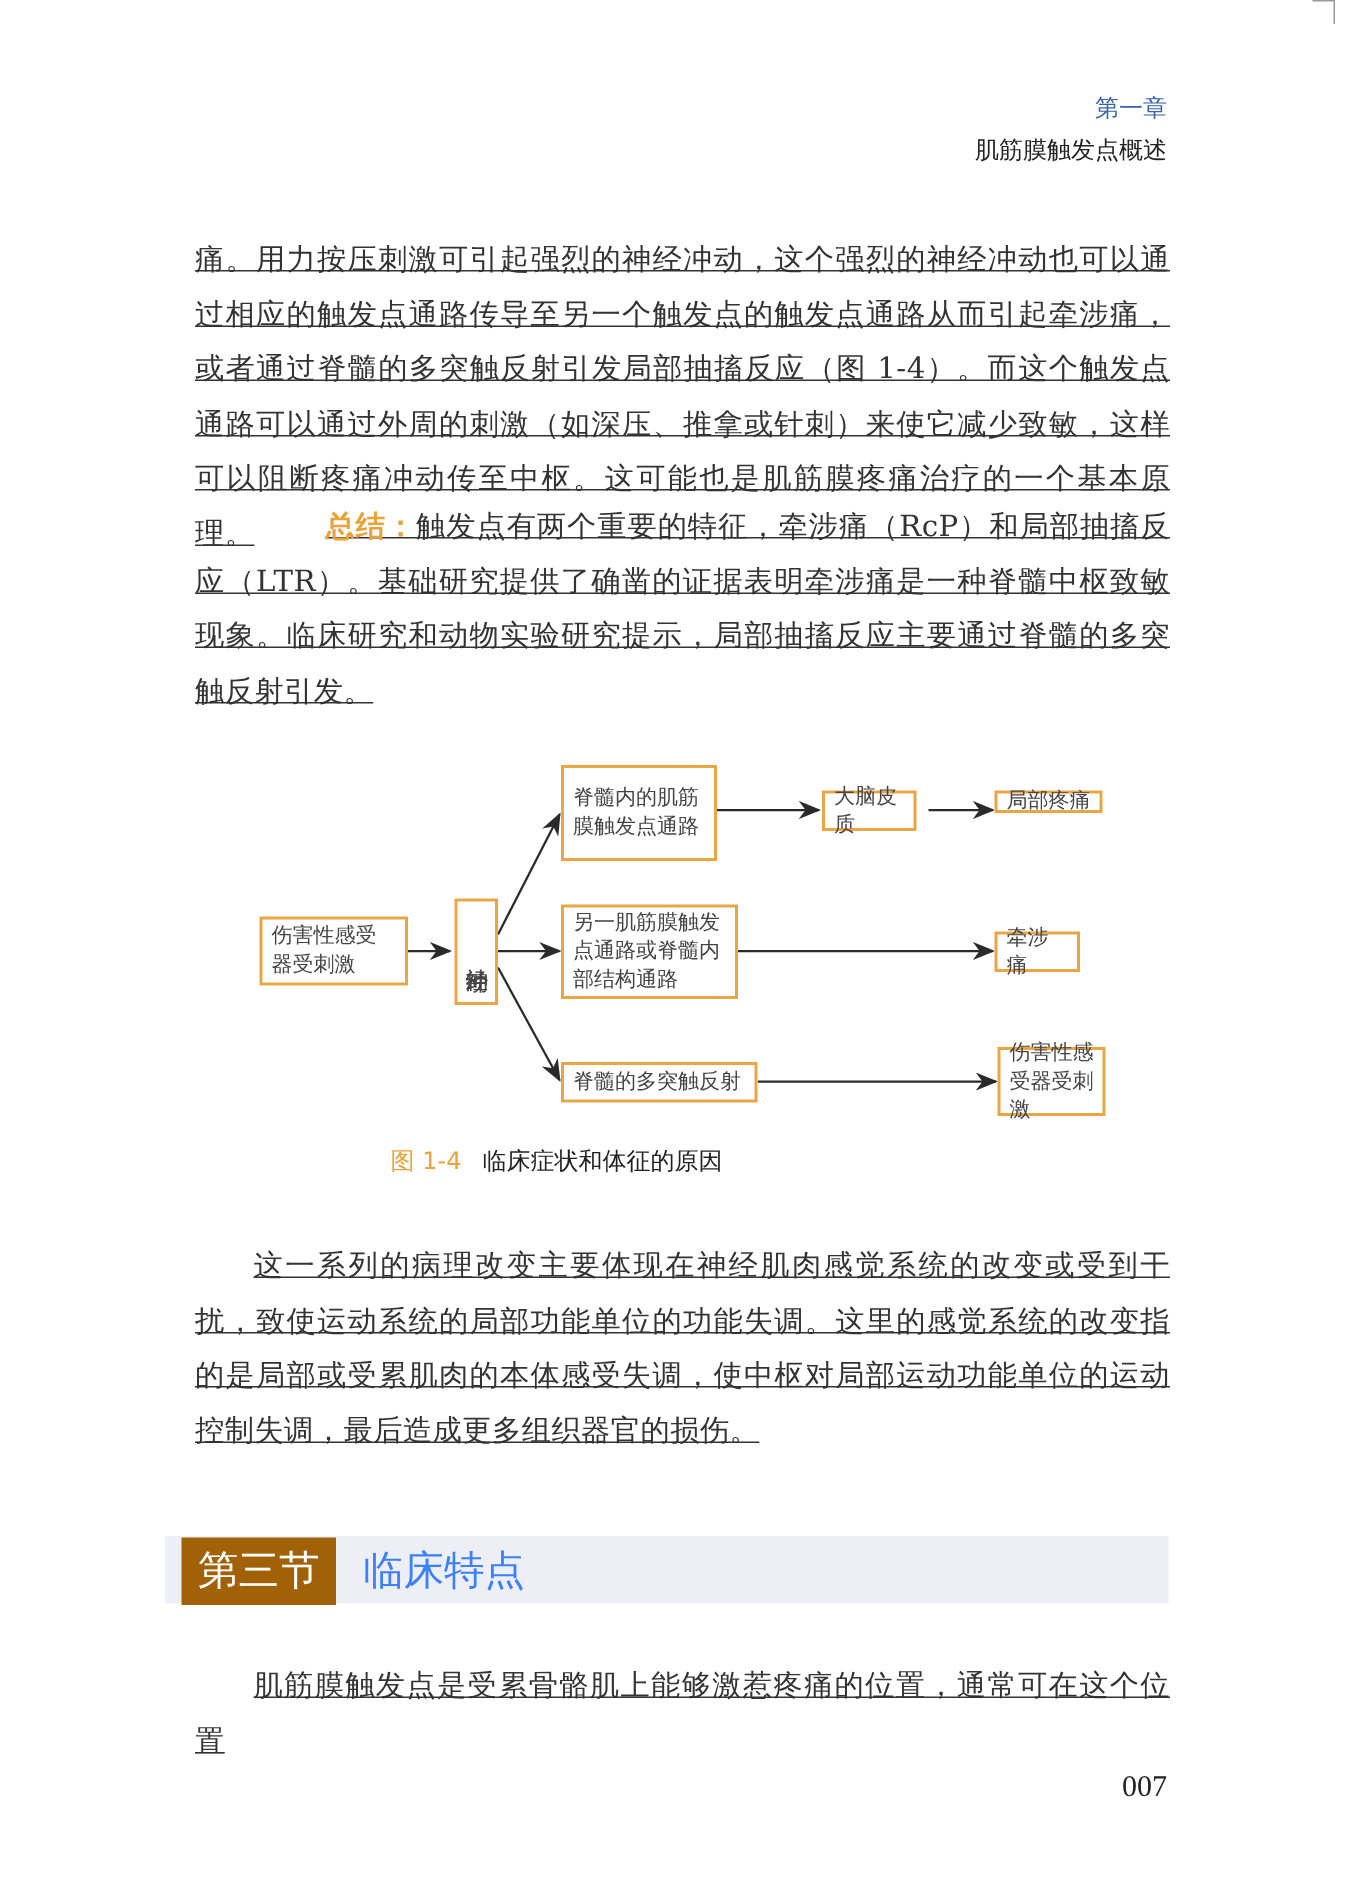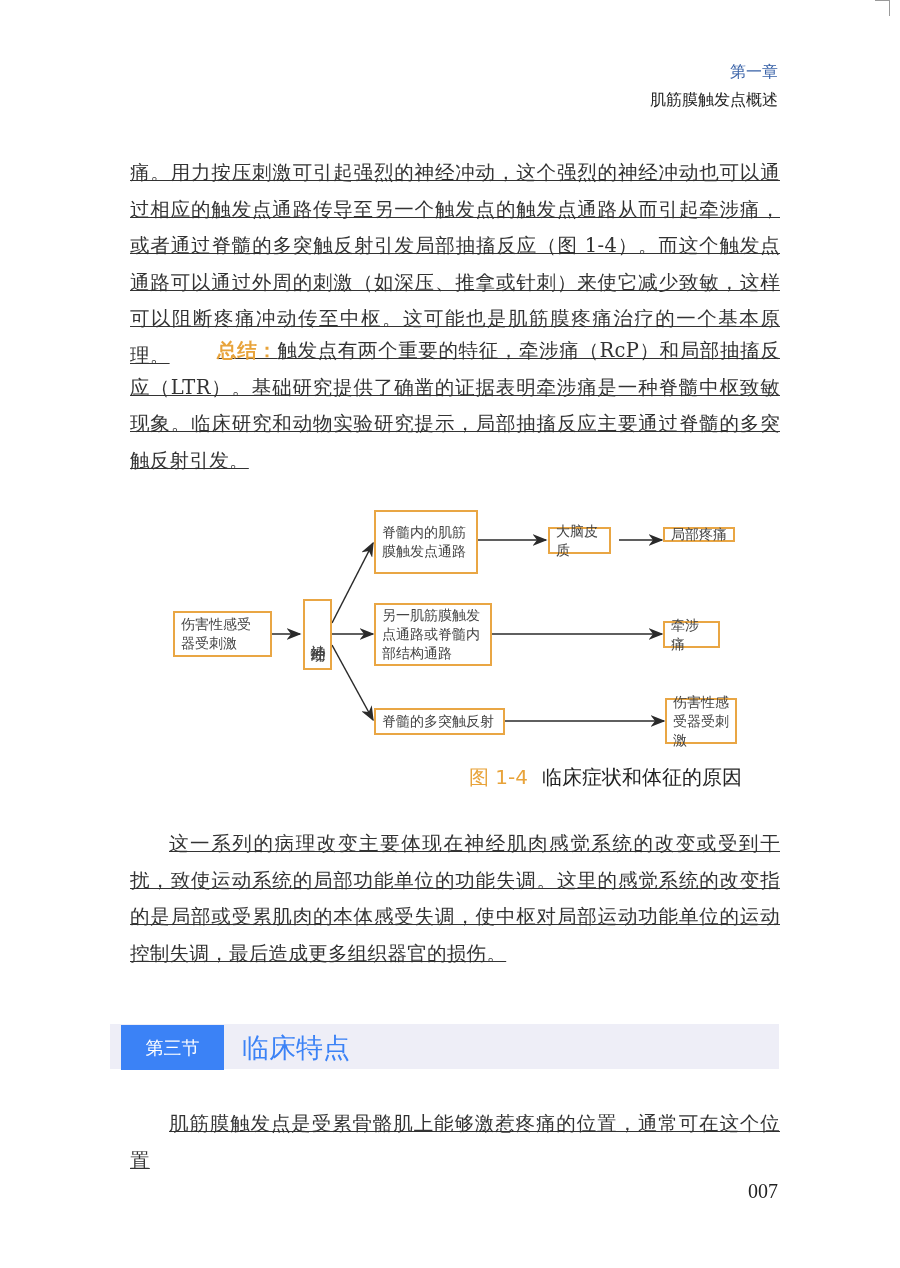--- a/index.html
+++ b/index.html
@@ -14,29 +14,29 @@
   .para { position:absolute; left:130px; width:650px; font-size:19.5px;
           line-height:36.5px; color:#333; margin:0; text-align:justify; letter-spacing:0.3px;text-decoration:underline; }
   .indent { text-indent:39px; }
   .summary-label { color:#e8a33a; font-family:"DejaVu Sans","Liberation Sans",sans-serif; font-weight:bold;margin-left:48px; }
   .diagram { position:absolute; left:0; top:0; width:900px; height:800px; pointer-events:none; }
   .box { position:absolute; border:2px solid #e9a644; background:#fff;
          font-size:14px; line-height:19px; color:#444; padding:2px 6px; box-sizing:border-box;
          display:flex; align-items:center; pointer-events:auto; }
   .vbox { writing-mode:vertical-rl; text-orientation:upright; justify-content:center;
           font-size:15px; letter-spacing:1px; padding:4px 2px; }
-  .caption { position:absolute; top:764px; left:0; width:742px; text-align:right;
-             font-family:"DejaVu Sans","Liberation Sans",sans-serif; font-size:20px; }
+  .caption { position:absolute; top:764px; left:0; width:742px; text-align:center;
+             font-family:"DejaVu Sans","Liberation Sans",sans-serif; font-size:16px; }
   .cap-num { color:#e8a33a; margin-right:14px; }
   .cap-text { color:#222; }
   .section-bar { position:absolute; left:110px; top:1024px; width:669px; height:45px;
                  background:#eeeef7; }
   .section-num { position:absolute; left:121px; top:1025px; width:103px; height:45px;
-                 background:#3b82f6; color:#fff; font-family:"DejaVu Sans","Liberation Sans",sans-serif;
-                 font-size:18px; line-height:45px; text-align:center; }
+                 background:#a16207; color:#fff; font-family:"DejaVu Sans","Liberation Sans",sans-serif;
+                 font-size:27px; line-height:45px; text-align:center; }
   .section-title { position:absolute; left:242px; top:1025px; height:45px; line-height:45px;
                    font-family:"DejaVu Sans","Liberation Sans",sans-serif; font-size:27px; color:#3b82f6; }
   .page-num { position:absolute; right:122px; top:1180px; font-size:20px; color:#222;
               font-family:Liberation Serif, serif; }
 </style>
 </head>
 <body>
 
 <div class="crop-mark"></div>
 

